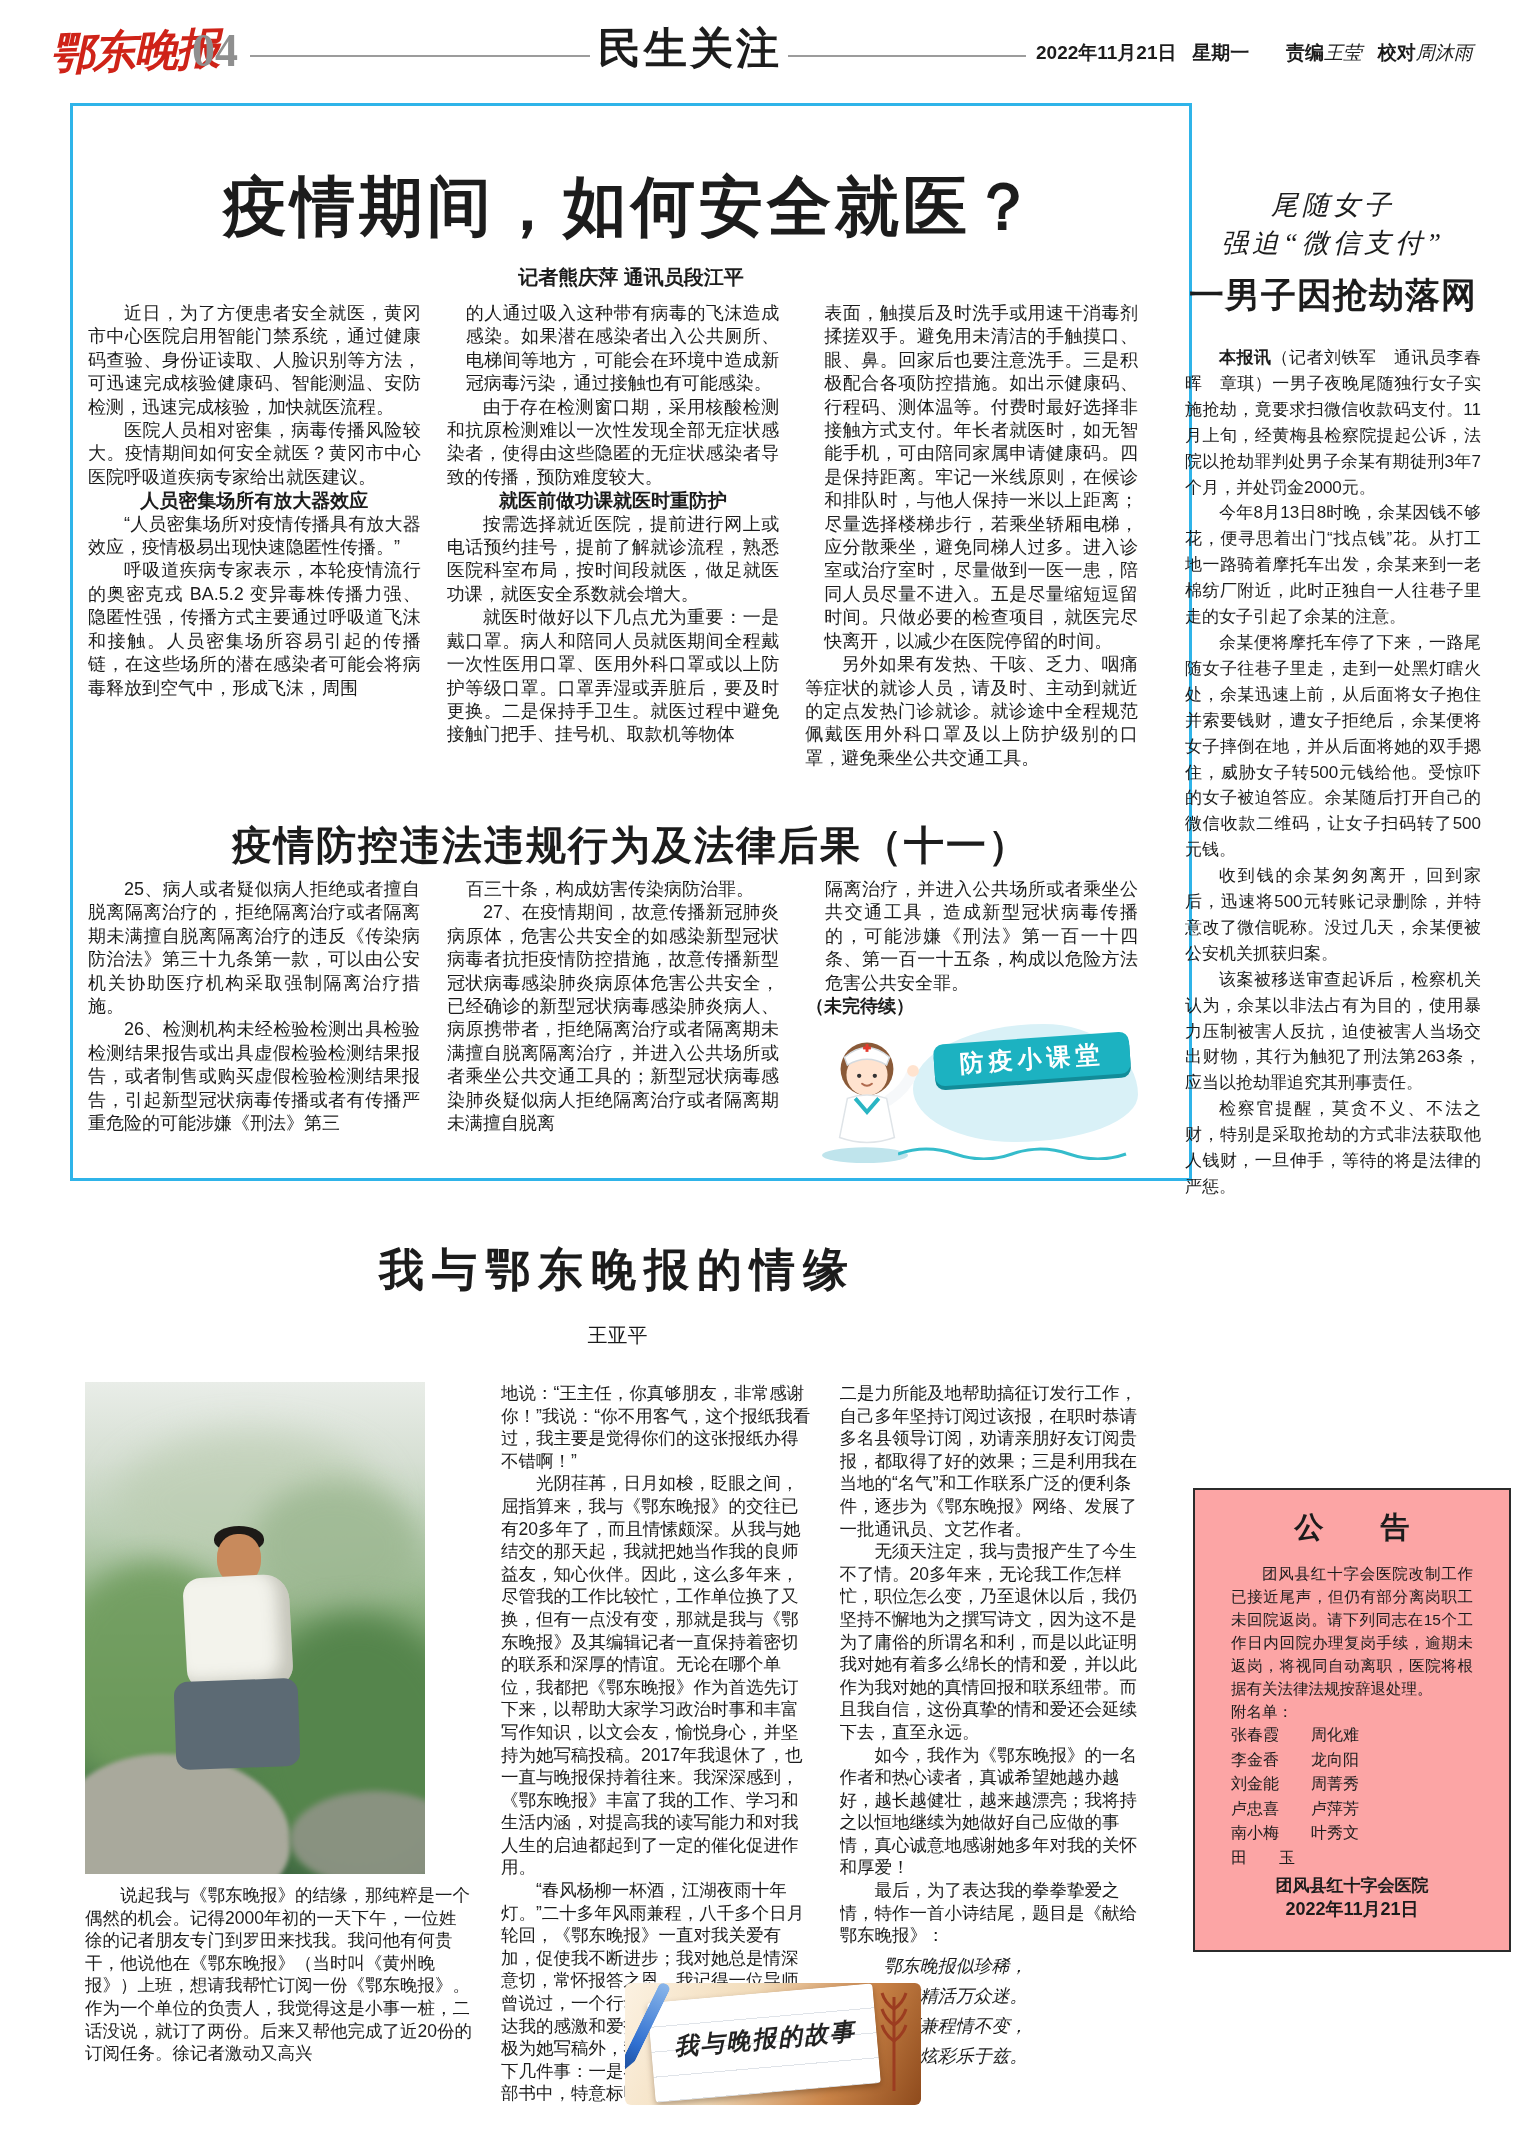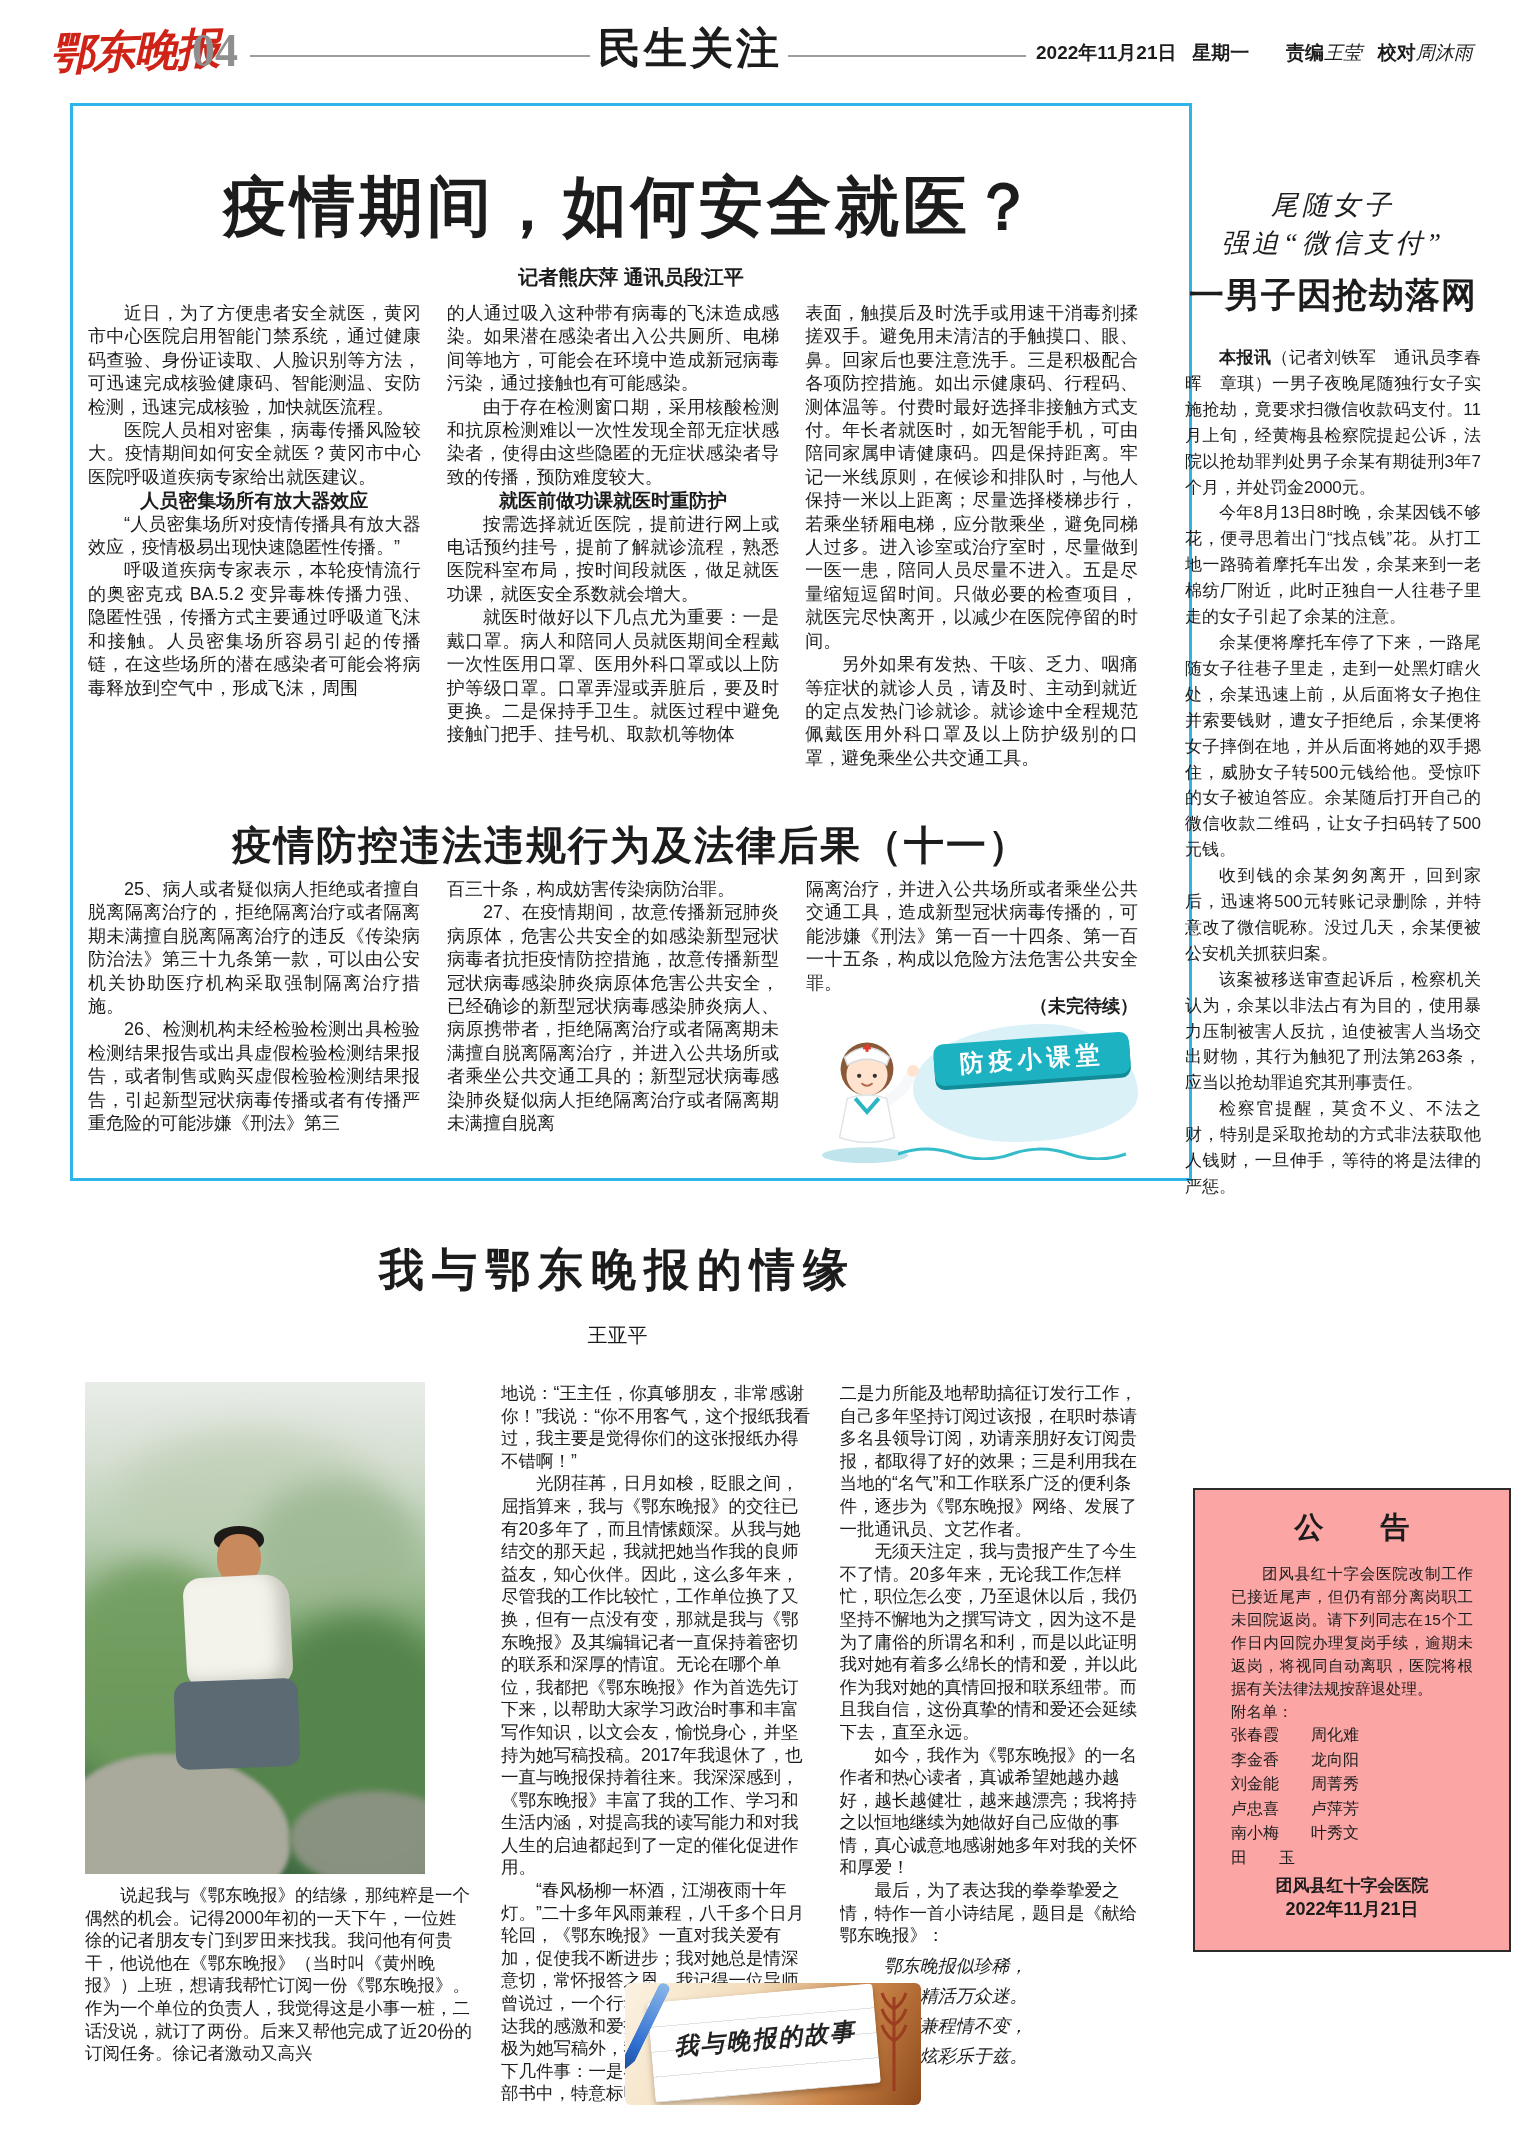--- a/index.html
+++ b/index.html
@@ -23,25 +23,25 @@
   
   .bluebox{left:70px;top:103px;width:1080px;height:1072px;border:3px solid #2fb4e9;background:#fff;padding-left:36px;}
   .a1-title{left:0;top:58px;width:100%;text-align:center;font-size:64px;font-weight:900;
             letter-spacing:4px;transform:scaleY(1.02);}
   .a1-byline{left:0;top:158px;width:100%;text-align:center;font-size:20px;font-weight:700;}
   .cols{display:flex;}
   .a1-cols{left:15px;top:196px;width:1050px;height:508px;gap:26px;overflow:hidden;}
   .col{flex:1;overflow:hidden;}
   .bodytext{font-size:18px;line-height:23.4px;text-align:justify;}
   .bodytext p{margin:0;text-indent:2em;}
-  .bodytext p.noind{text-indent:0;}
+  .bodytext p.noind{text-indent:0;margin-left:19px;}
   .subhead{font-weight:800;text-align:center;font-size:19px;margin:8px 0 6px 0;text-indent:0 !important;}
   .a2-title{left:0;top:712px;width:100%;text-align:center;font-size:40px;font-weight:800;letter-spacing:2px;}
   .a2-cols{left:15px;top:772px;width:1050px;height:288px;gap:27px;overflow:hidden;}
-  .tbc{text-align:right;font-weight:700;text-indent:0 !important;}
+  .tbc{font-weight:700;text-indent:0 !important;}
   
   .class-card{position:relative;width:330px;height:142px;margin-top:4px;margin-left:auto;}
   .cloud{position:absolute;right:0;top:2px;width:225px;height:118px;background:#d9f1f7;
          border-radius:58% 42% 55% 45% / 55% 60% 40% 45%;}
   .ribbon{position:absolute;right:8px;top:16px;width:196px;height:42px;background:#1cb2c1;
           color:#fff;font-size:24px;font-weight:800;letter-spacing:5px;text-align:center;
           line-height:42px;border-radius:10px;transform:rotate(-4deg);
           box-shadow:0 4px 0 #128c99;}
   .wave{position:absolute;left:90px;bottom:4px;width:230px;height:16px;}
   

